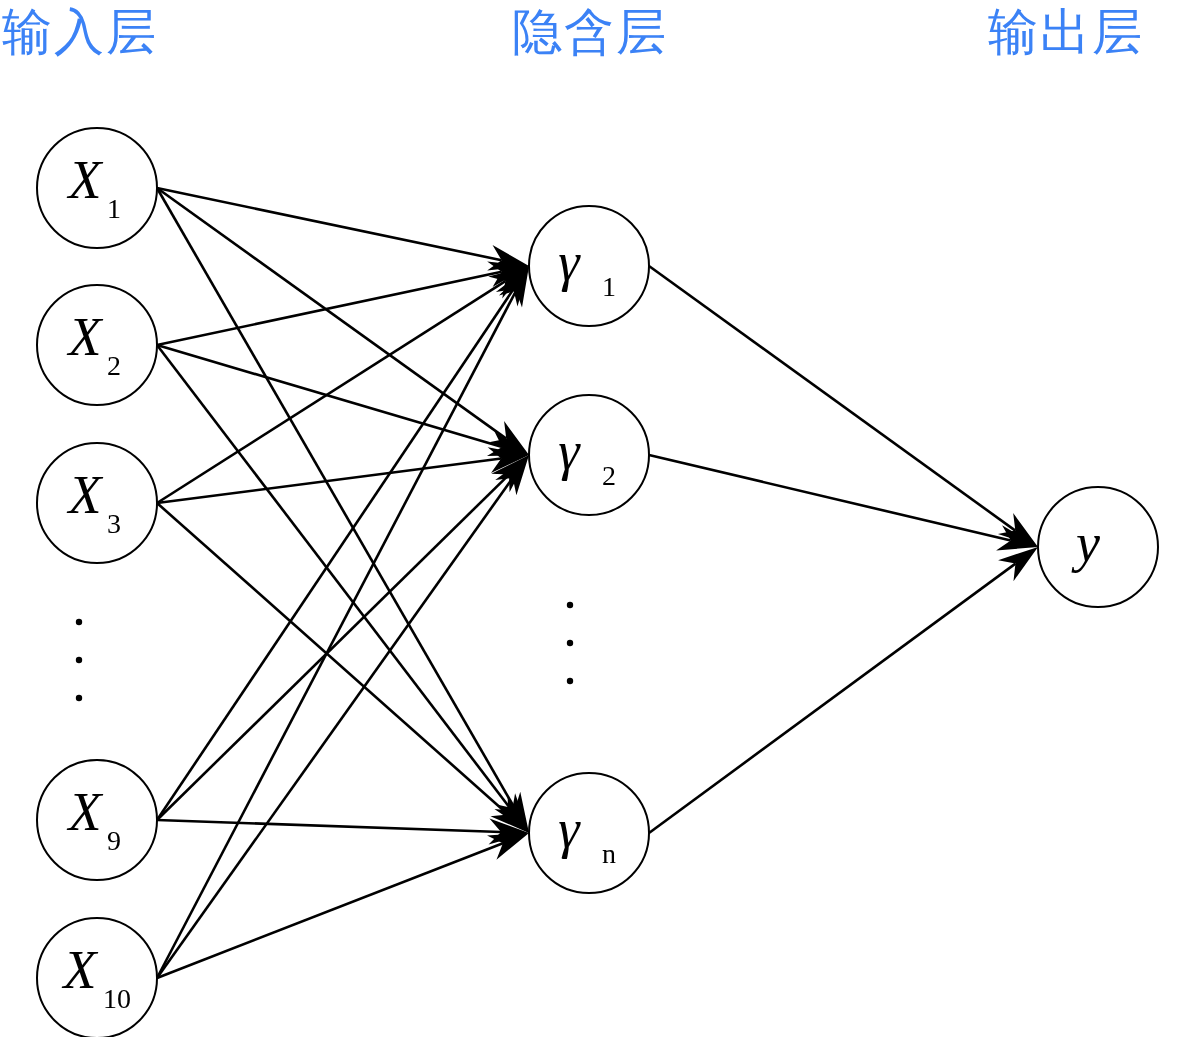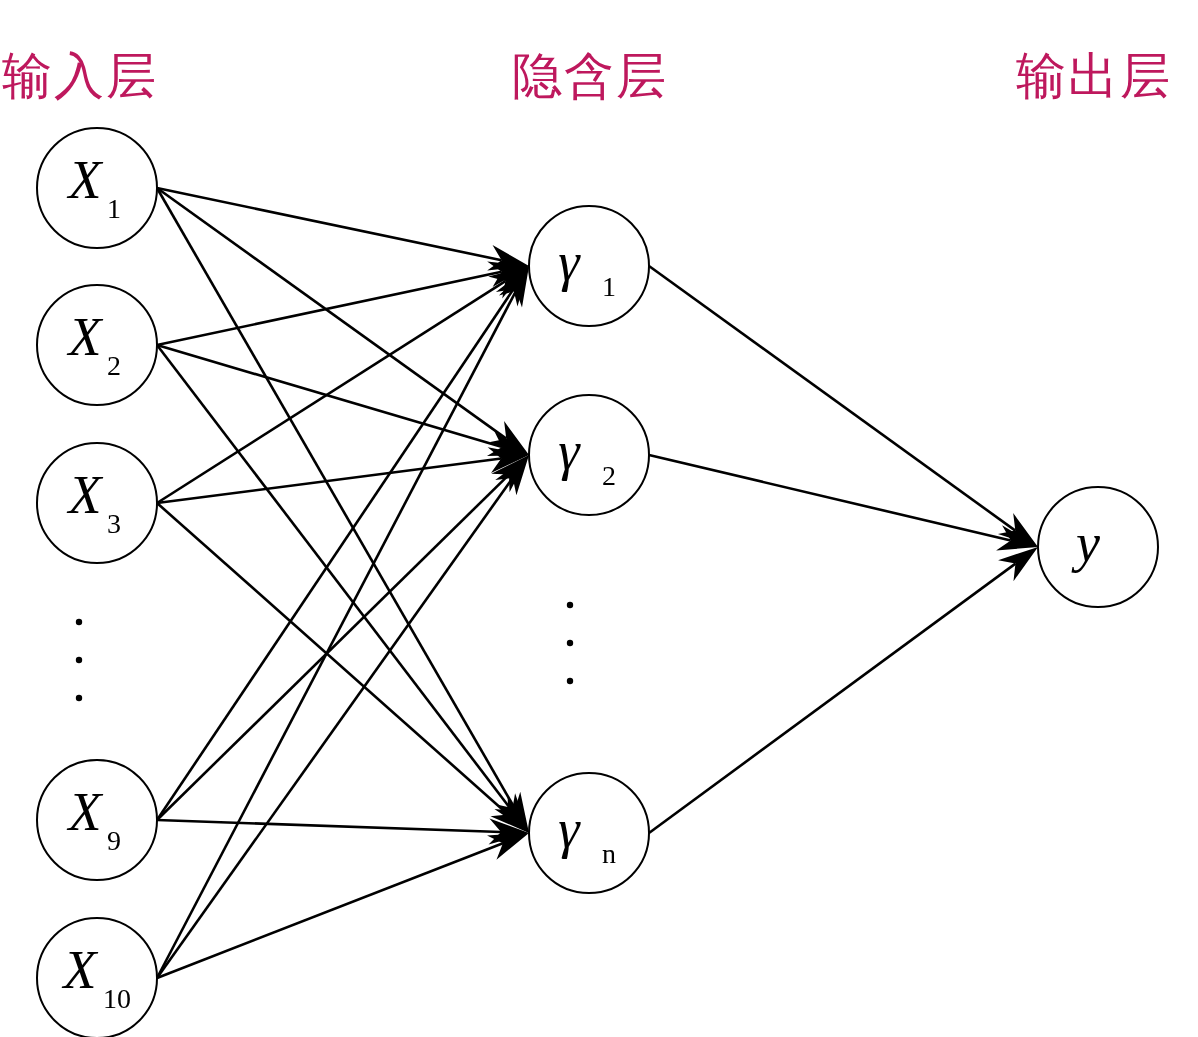--- a/index.html
+++ b/index.html
@@ -1,36 +1,36 @@
 <!DOCTYPE html>
 <html><head>
 <meta charset="utf-8">
 <style>
   html, body { margin: 0; padding: 0; background: #ffffff; }
   body { width: 1198px; height: 1037px; overflow: hidden; position: relative; }
   .layer-title {
     position: absolute; top: 2px;
     font-family: Liberation Serif, serif;
-    font-size: 50px; line-height: 60px; color: #be185d;
-    letter-spacing: 2px; white-space: nowrap; margin-top: 44px;
+    font-size: 50px; line-height: 60px; color: #3b82f6;
+    letter-spacing: 2px; white-space: nowrap;
   }
   svg { position: absolute; left: 0; top: 0; }
   .node-circle { fill: #fff; stroke: #000; stroke-width: 2; }
   .edge { stroke: #000; stroke-width: 2.6; fill: none; }
   .arrowhead { fill: #000; }
   .var-main { font-family: "Liberation Serif", serif; font-style: italic; font-size: 54px; fill: #000; }
   .var-sub { font-family: "Liberation Serif", serif; font-size: 28px; fill: #000; }
   .dot { fill: #000; }
 </style>
 </head>
 <body>
 
 <div class="layer-title" style="left:2px;">输入层</div>
 <div class="layer-title" style="left:512px;">隐含层</div>
-<div class="layer-title" style="left:1016px;">输出层</div>
+<div class="layer-title" style="left:988px;">输出层</div>
 
 <svg id="net" width="1198" height="1037" viewBox="0 0 1198 1037">
   <g id="edges">
       <g>
         <line x1="157" y1="188" x2="501.59592540768523" y2="260.25398435967594" class="edge"></line>
         <polygon points="529,266 487.1835290351142,270.51472657454036 501.59592540768523,260.25398435967594 492.5191149868437,245.06808588167664" class="arrowhead"></polygon>
       </g>
       <g>
         <line x1="157" y1="188" x2="506.25270726103946" y2="438.6733140825202" class="edge"></line>
         <polygon points="529,455 488.923620482655,442.2374060324035 506.25270726103946,438.6733140825202 504.0841145488862,421.1149199176544" class="arrowhead"></polygon>

